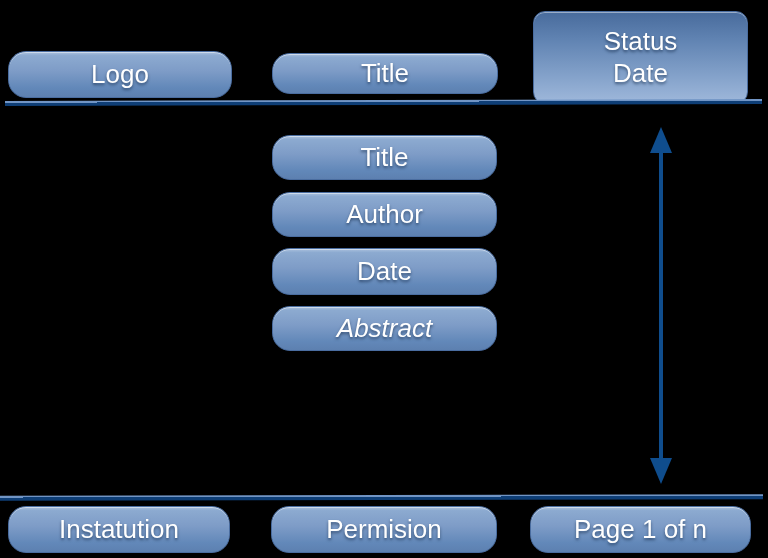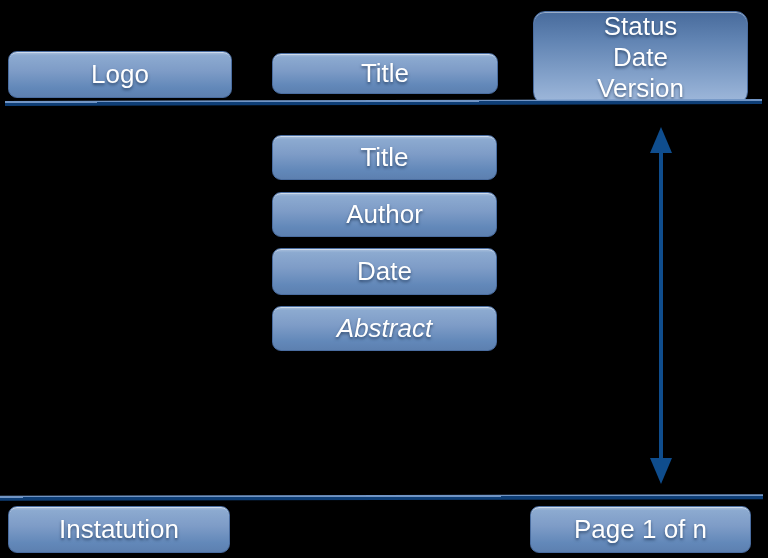--- a/index.html
+++ b/index.html
@@ -13,21 +13,21 @@
     height: 558px;
     background: #000000;
     overflow: hidden;
     font-family: "Liberation Sans", "DejaVu Sans", sans-serif;
   }
 
   
   .box {
     position: absolute;
     box-sizing: border-box;
-    border-radius: 9px;
+    border-radius: 18px;
     border: 1px solid #4a6da0;
     background: linear-gradient(180deg,
       #aac0dd 0%, #8caad0 8%, #7e9cc7 42%, #6288b9 80%, #5d80b0 100%);
     box-shadow: 1px 3px 4px rgba(0,0,0,0.65),
                 inset 0 1px 0 rgba(255,255,255,0.45);
     display: flex;
     align-items: center;
     justify-content: center;
     color: #ffffff;
     font-size: 26px;
@@ -105,21 +105,20 @@
     <span class="label">Logo</span>
   </div>
 
   <div class="box title-top-box">
     <span class="label">Title</span>
   </div>
 
   <div class="box status status-box">
     <span class="label">Status</span>
     <span class="label">Date</span>
-    <span class="label">Version</span>
   </div>
 
   <div class="rule top"></div>
 
   <div class="box fm-title-box">
     <span class="label">Title</span>
   </div>
 
   <div class="box fm-author-box">
     <span class="label">Author</span>
@@ -139,18 +138,21 @@
     <div class="arrow-shaft"></div>
     <div class="arrowhead-down"></div>
   </div>
 
   <div class="rule bottom"></div>
 
   <div class="box institution-box">
     <span class="label">Instatution</span>
   </div>
 
+  <div class="box permission-box">
+    <span class="label">Permision</span>
+  </div>
 
   <div class="box page-box">
     <span class="label">Page 1 of n</span>
   </div>
 
 </div>
 
 </body></html>

